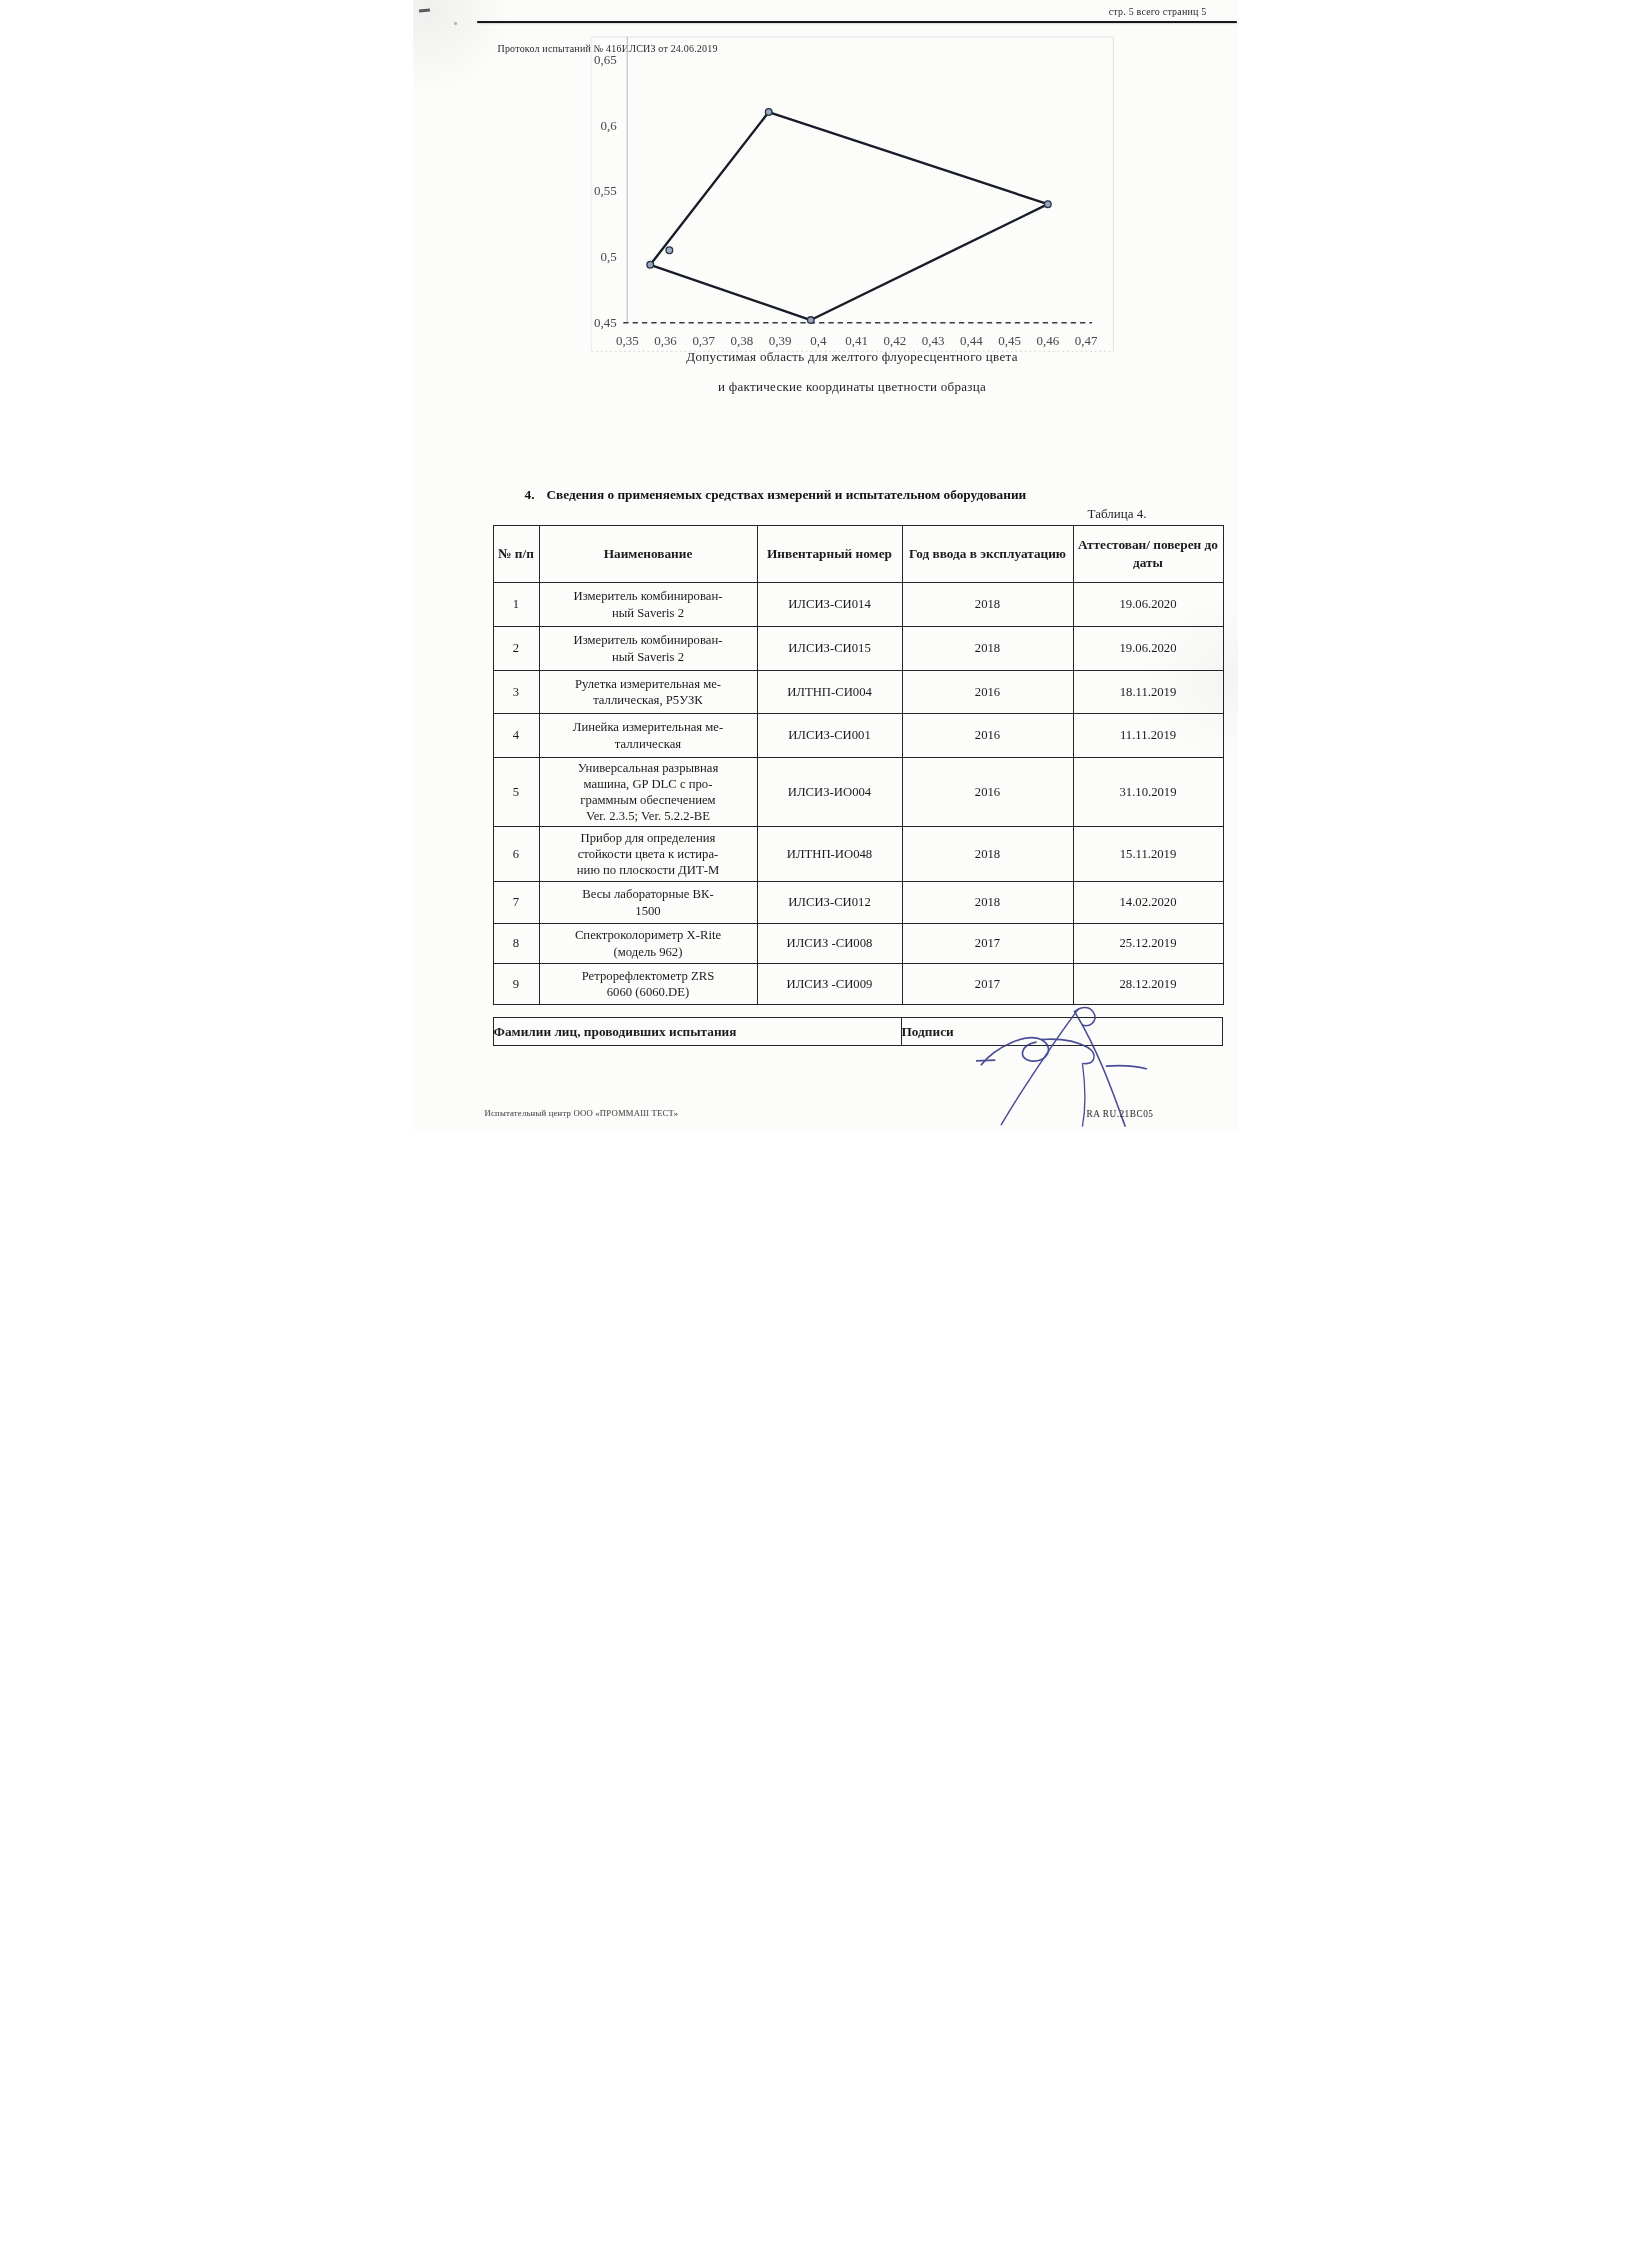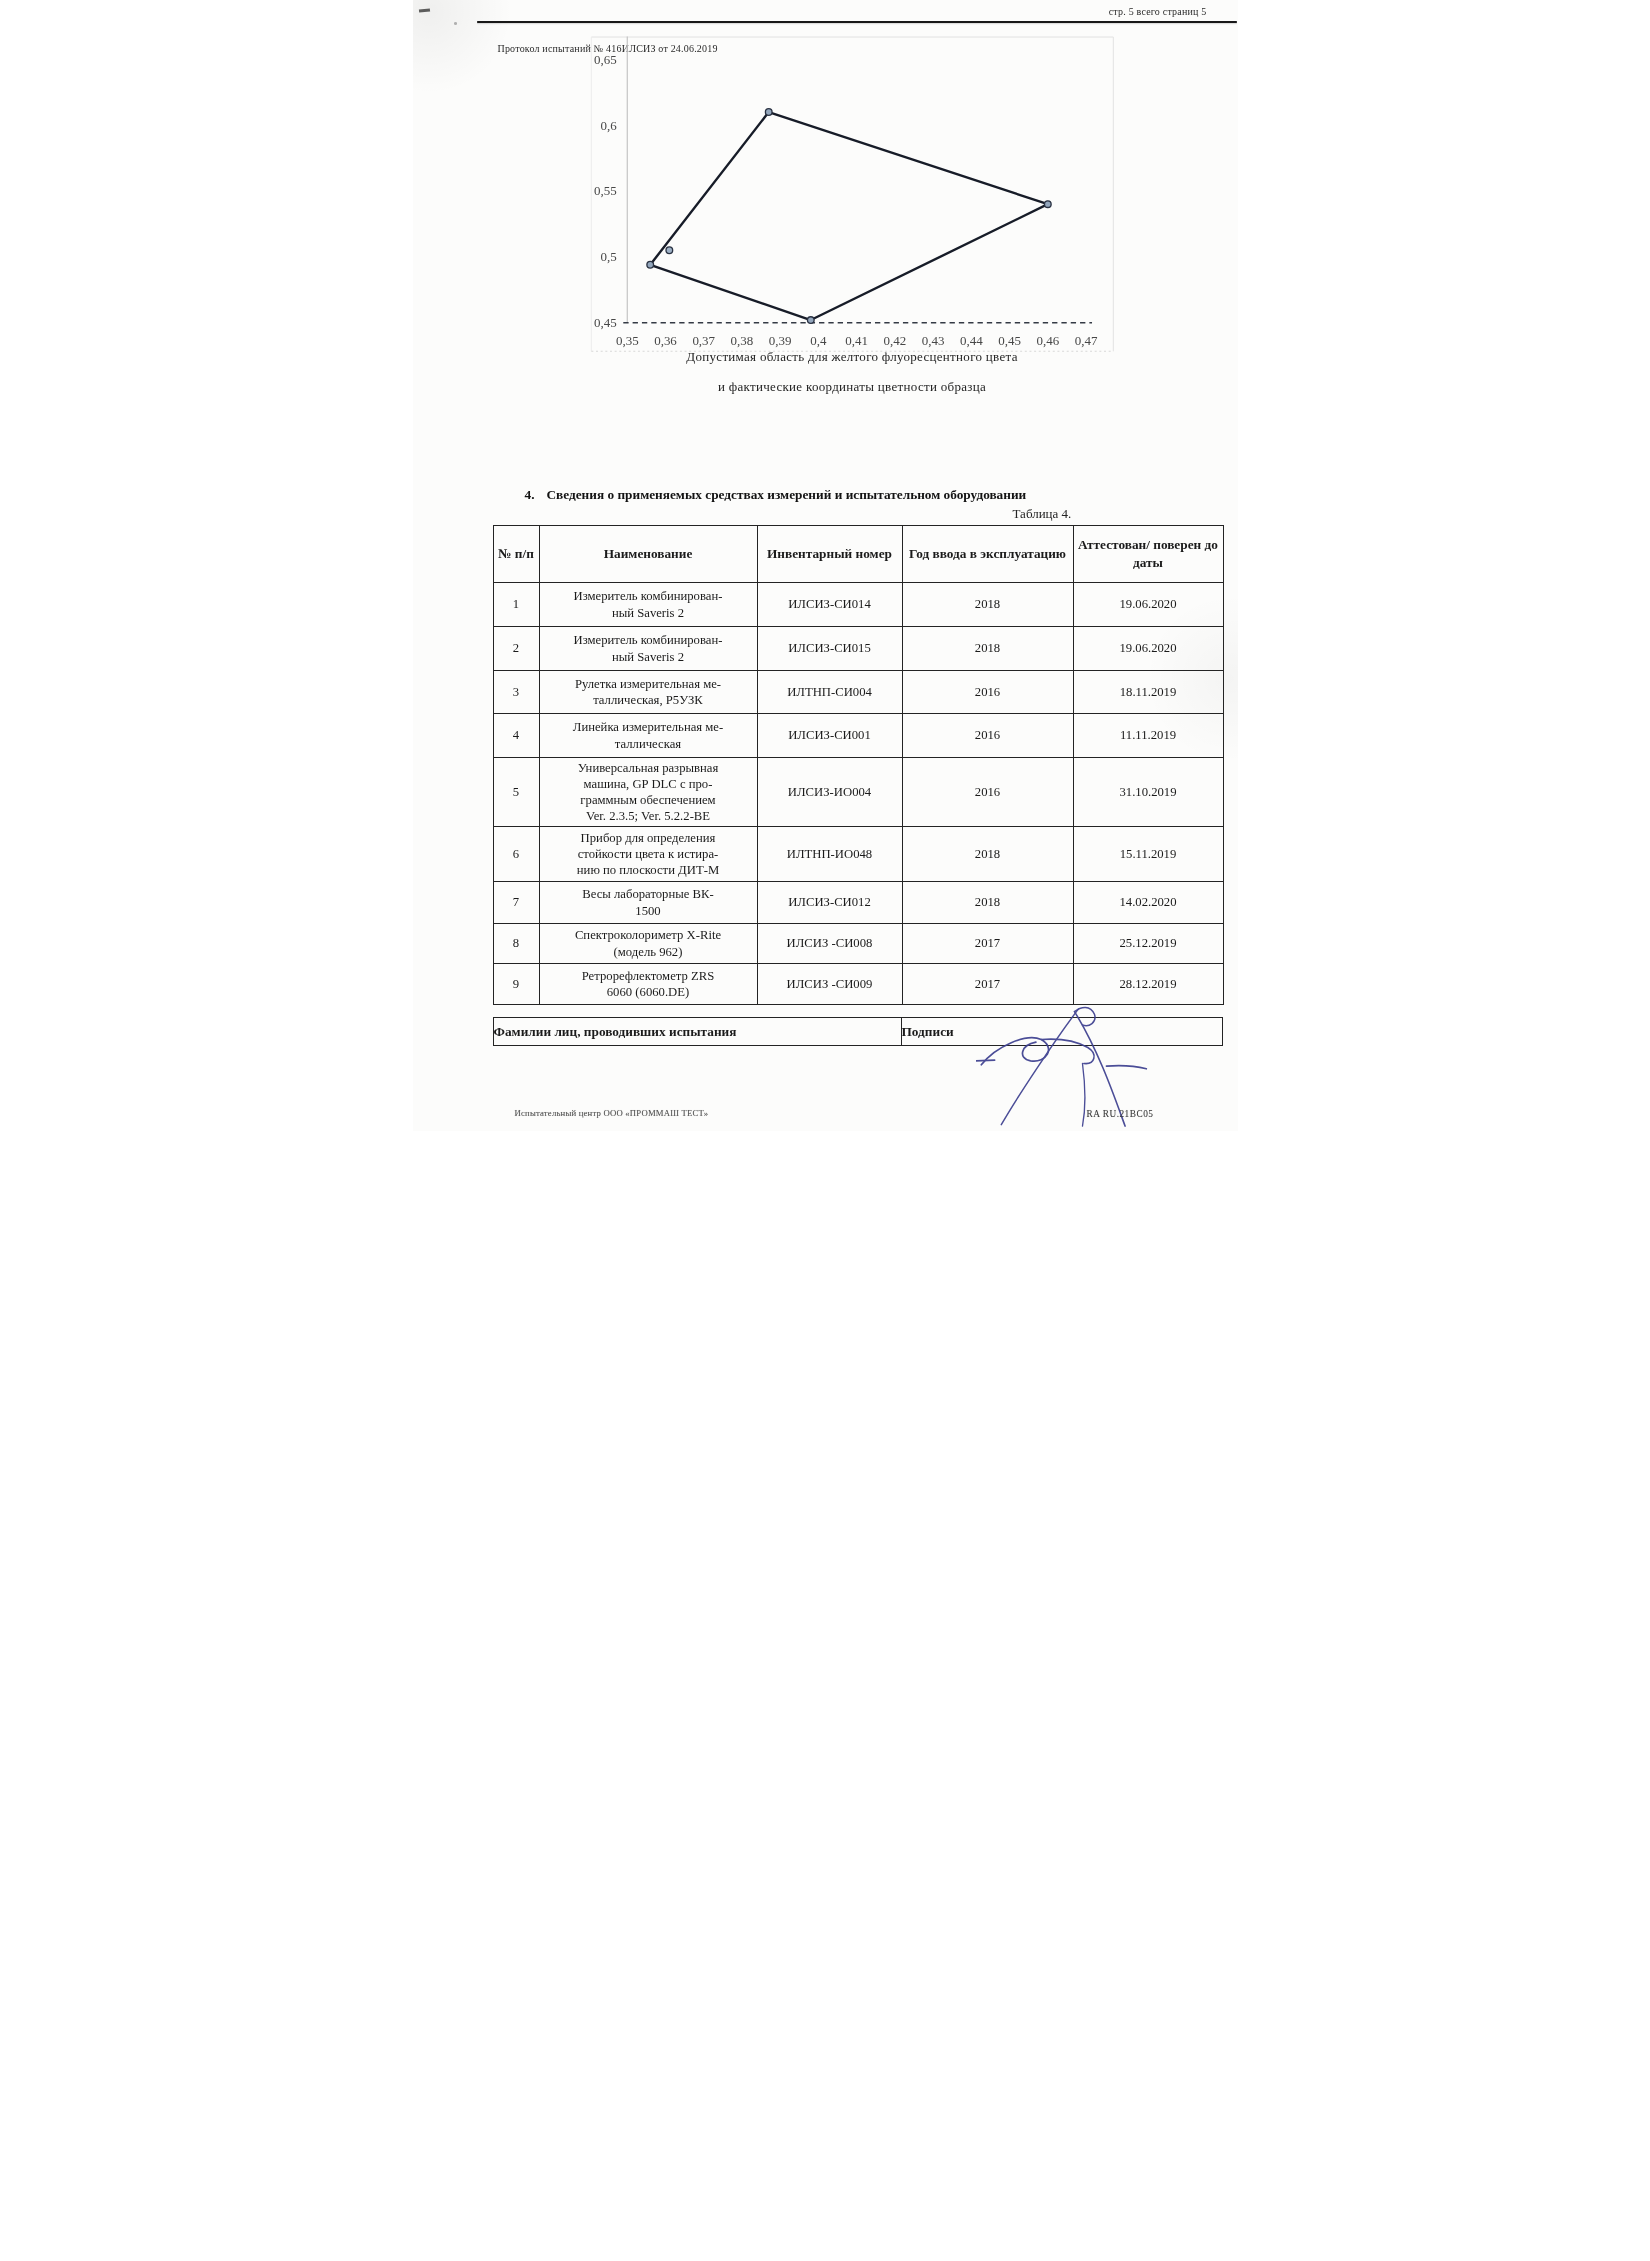--- a/index.html
+++ b/index.html
@@ -32,21 +32,21 @@
   .cap2 { top:379px; }
 
   
   .para { position:absolute; left:81px; top:428px; width:666px; font-size:13.3px; line-height:1.56; text-align:justify; }
   .para .b { font-weight:bold; color:#121212; }
   .para .n { font-weight:normal; color:#2c2c2c; }
 
   
   .sect { position:absolute; left:81px; top:487px; width:666px; font-size:13.3px; font-weight:bold; color:#131313; }
   .sect .num { display:inline-block; margin-left:31px; margin-right:12px; }
-  .tbl-label { position:absolute; left:600px; top:506px; width:209px; text-align:left; font-size:13px; color:#242424; }
+  .tbl-label { position:absolute; left:600px; top:506px; width:209px; text-align:center; font-size:13px; color:#242424; }
 
   
   table.eq { position:absolute; left:80px; top:525px; width:729px; border-collapse:collapse; table-layout:fixed; }
   table.eq th, table.eq td {
     border:1.3px solid #242424;
     text-align:center; vertical-align:middle;
     padding:1.3px 4px;
     font-size:12.7px; color:#1b1b1b;
   }
   table.eq th { font-weight:bold; font-size:13.3px; line-height:1.35; }
@@ -56,21 +56,21 @@
 
   
   table.sig { position:absolute; left:80px; top:1017px; width:729px; border-collapse:collapse; table-layout:fixed; }
   table.sig th, table.sig td { border:1.3px solid #242424; text-align:left; vertical-align:middle; font-size:13.3px; color:#1b1b1b; }
   table.sig th { font-weight:bold; height:28px; }
   table.sig td { height:30px; font-size:13px; }
 
   .sig-scribble { position:absolute; left:563px; top:998px; width:193px; height:131px; pointer-events:none; }
 
   
-  .ftr-left { position:absolute; left:72px; top:1108px; font-size:8.7px; color:#555; letter-spacing:0.2px; text-shadow:0 0 0.7px rgba(0,0,0,.28);margin-left:30px; }
+  .ftr-left { position:absolute; left:72px; top:1108px; font-size:8.7px; color:#555; letter-spacing:0.2px; text-shadow:0 0 0.7px rgba(0,0,0,.28); }
   .ftr-right { position:absolute; left:674px; top:1109px; font-size:9.3px; color:#3e3e3e; letter-spacing:0.5px; text-shadow:0 0 0.7px rgba(0,0,0,.25); }
 </style>
 </head>
 <body>
 
 <div class="page">
 
   <div class="corner-mark"></div>
   <div class="speck"></div>
   <div class="hdr-left">Протокол испытаний № 416ИЛСИЗ от 24.06.2019</div>

